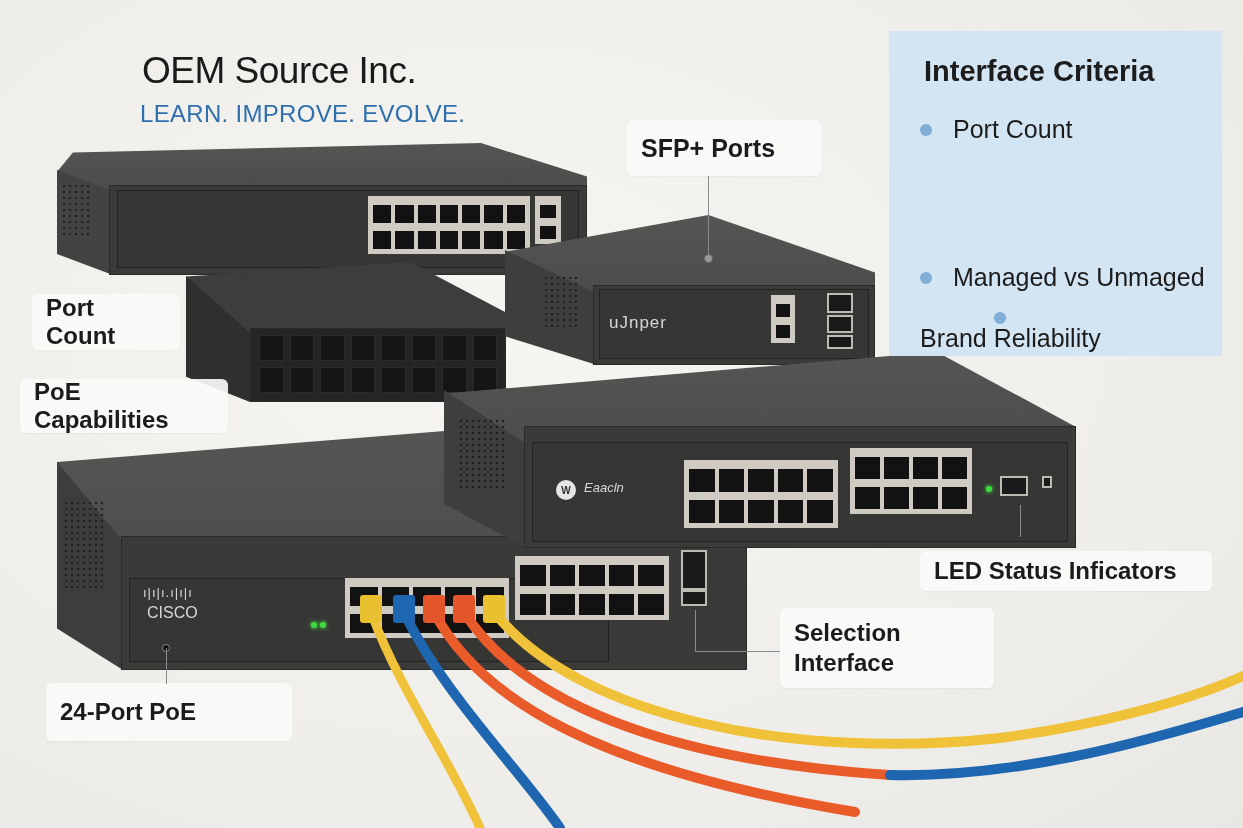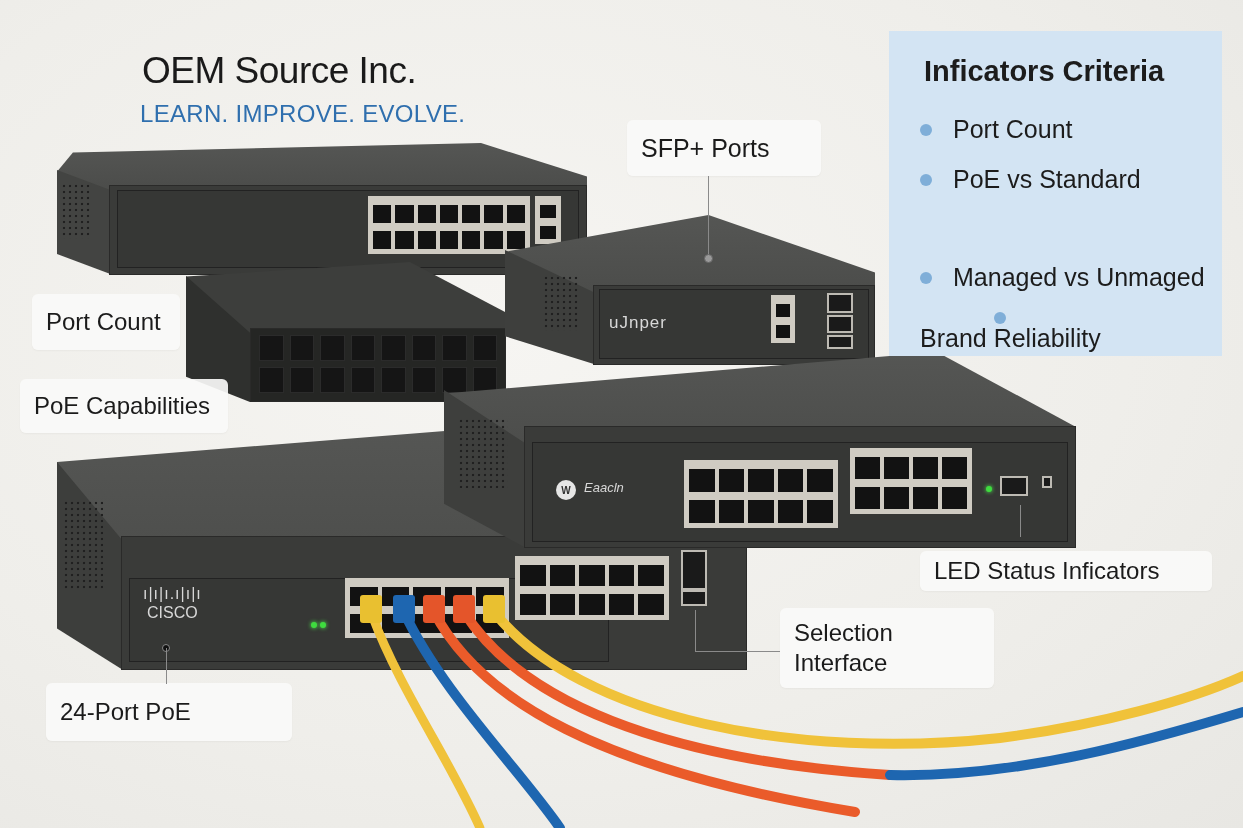--- a/index.html
+++ b/index.html
@@ -9,20 +9,21 @@
       font-family: "Liberation Sans", "DejaVu Sans", sans-serif;
     }
     .abs { position:absolute; }
     #brand-title { left:142px; top:50px; font-size:37px; font-weight:400; color:#1a1a1a; letter-spacing:-0.5px; }
     #brand-tagline { left:140px; top:100px; font-size:24px; color:#2f6fae; letter-spacing:0.3px; }
 
     .callout {
       position:absolute; background:rgba(250,250,248,0.92); border-radius:6px;
       font-size:24px; color:#1b1b1b; padding:0 14px; display:flex; align-items:center;
       box-shadow:0 1px 2px rgba(0,0,0,0.04);
+      font-weight:bold;
     }
     .leader { position:absolute; background:#8a8a8a; }
     .leader-dot { position:absolute; width:7px; height:7px; border-radius:50%; background:#9a9a9a; border:1px solid #666; }
 
     #criteria-panel {
       left:889px; top:31px; width:333px; height:325px; background:#d3e4f3;
     }
     #criteria-title { position:absolute; left:35px; top:24px; font-size:29px; font-weight:700; color:#1c1c1c; }
     .crit-item { position:absolute; left:31px; font-size:25px; color:#1c1c1c; display:flex; align-items:center; }
     .crit-bullet { width:12px; height:12px; border-radius:50%; background:#7faed8; margin-right:21px; }
@@ -115,21 +116,21 @@
   <div class="sfp" style="left:322px;top:100px;width:26px;height:18px;"></div>
   <div class="sfp" style="left:322px;top:120px;width:26px;height:14px;"></div>
 </div>
 
 <div class="sw" style="left:57px;top:430px;width:690px;height:240px;">
   <div class="sw-top" style="left:0;top:0;width:690px;height:160px;clip-path:polygon(0 20%,58% 0,100% 68%,100% 100%,0 100%);"></div>
   <div class="sw-side" style="left:0;top:32px;width:66px;height:208px;background:#3d3e3c;clip-path:polygon(0 0,100% 38%,100% 100%,0 80%);"></div>
   <div class="vent" style="left:6px;top:70px;width:40px;height:90px;"></div>
   <div class="sw-front" style="left:64px;top:106px;width:626px;height:134px;"></div>
   <div class="sw-front-inner" style="left:72px;top:148px;width:480px;height:84px;"></div>
-  <div class="logo-text" style="left:86px;top:155px;font-size:16px;letter-spacing:1px;">ı|ı|ı.ı|ı|ı</div>
+  <div class="logo-text" style="left:86px;top:155px;font-size:13px;letter-spacing:1px;">ı|ı|ı.ı|ı|ı</div>
   <div class="logo-text" style="left:90px;top:174px;font-size:16px;">CISCO</div>
   <div class="abs" style="left:105px;top:214px;width:6px;height:6px;border-radius:50%;background:#111;border:1px solid #888;"></div>
   <div class="led" style="left:254px;top:192px;"></div>
   <div class="led" style="left:263px;top:192px;"></div>
   <div class="port-grid" style="left:288px;top:148px;width:164px;height:60px;grid-template-columns:repeat(5,1fr);grid-template-rows:repeat(2,1fr);">
     <div class="port"></div>
       <div class="port"></div>
       <div class="port"></div>
       <div class="port"></div>
       <div class="port"></div>
@@ -198,28 +199,24 @@
   <path class="cable" stroke="#1e66b0" stroke-width="10" d="M890,775 C1020,778 1150,740 1243,712"></path>
   <path class="cable" stroke="#f0c23a" stroke-width="10" d="M494,612 C580,720 800,760 1000,738 C1100,725 1190,700 1243,676"></path>
   <rect x="360" y="595" width="22" height="28" rx="3" fill="#e9c030"></rect>
   <rect x="393" y="595" width="22" height="28" rx="3" fill="#1e66b0"></rect>
   <rect x="423" y="595" width="22" height="28" rx="3" fill="#e4552a"></rect>
   <rect x="453" y="595" width="22" height="28" rx="3" fill="#e4552a"></rect>
   <rect x="483" y="595" width="22" height="28" rx="3" fill="#e9c030"></rect>
 </svg>
 
 <div id="criteria-panel" class="abs">
-  <div id="criteria-title">Inficators Criteria</div>
+  <div id="criteria-title">Interface Criteria</div>
   <div class="crit-item" style="top:84px;">
       <span class="crit-bullet"></span>
       <span>Port Count</span>
-    </div>
-  <div class="crit-item" style="top:134px;">
-      <span class="crit-bullet"></span>
-      <span>PoE vs Standard</span>
     </div>
   <div class="crit-item" style="top:232px;text-align:center;">
       <span class="crit-bullet"></span>
       <span>Managed vs Unmaged</span>
     </div>
   <div class="crit-item" style="top:281px;flex-direction:column;">
       <span class="crit-bullet"></span>
       <span>Brand Reliability</span>
     </div>
 </div>

